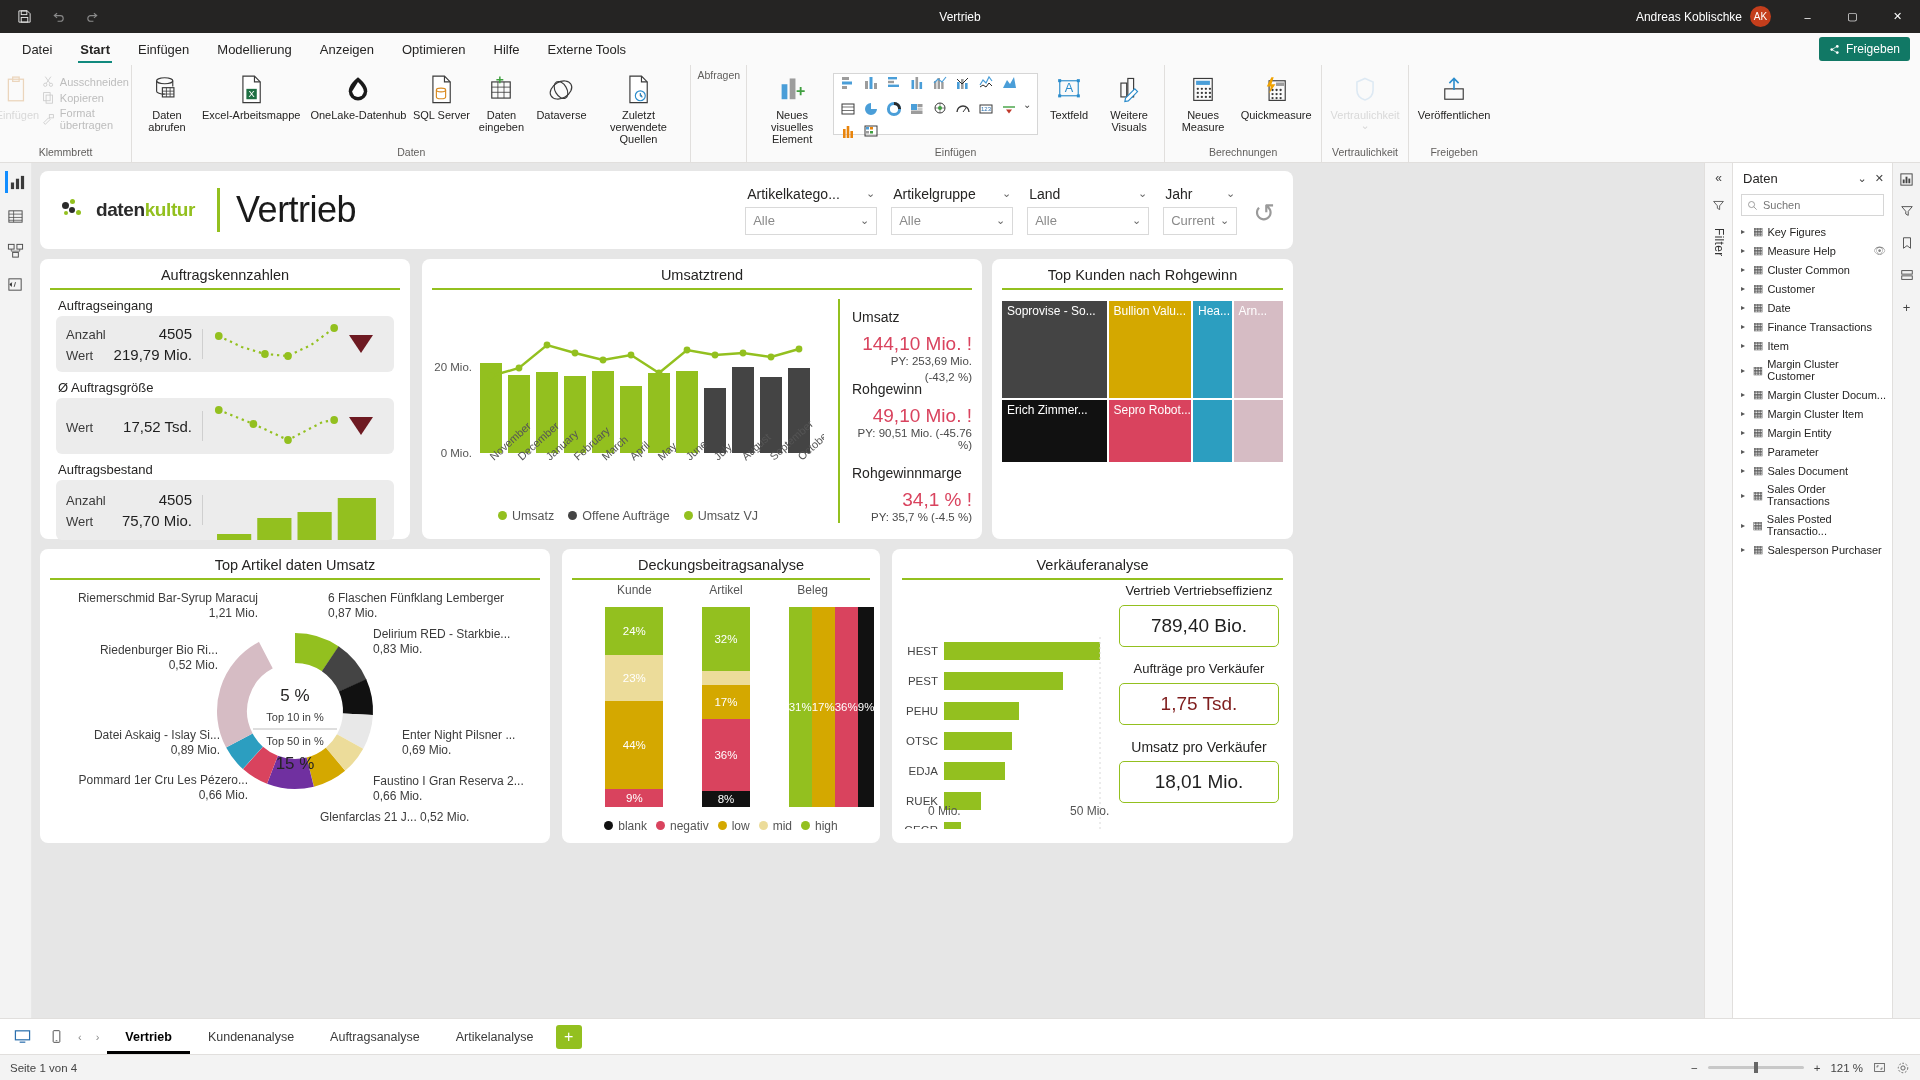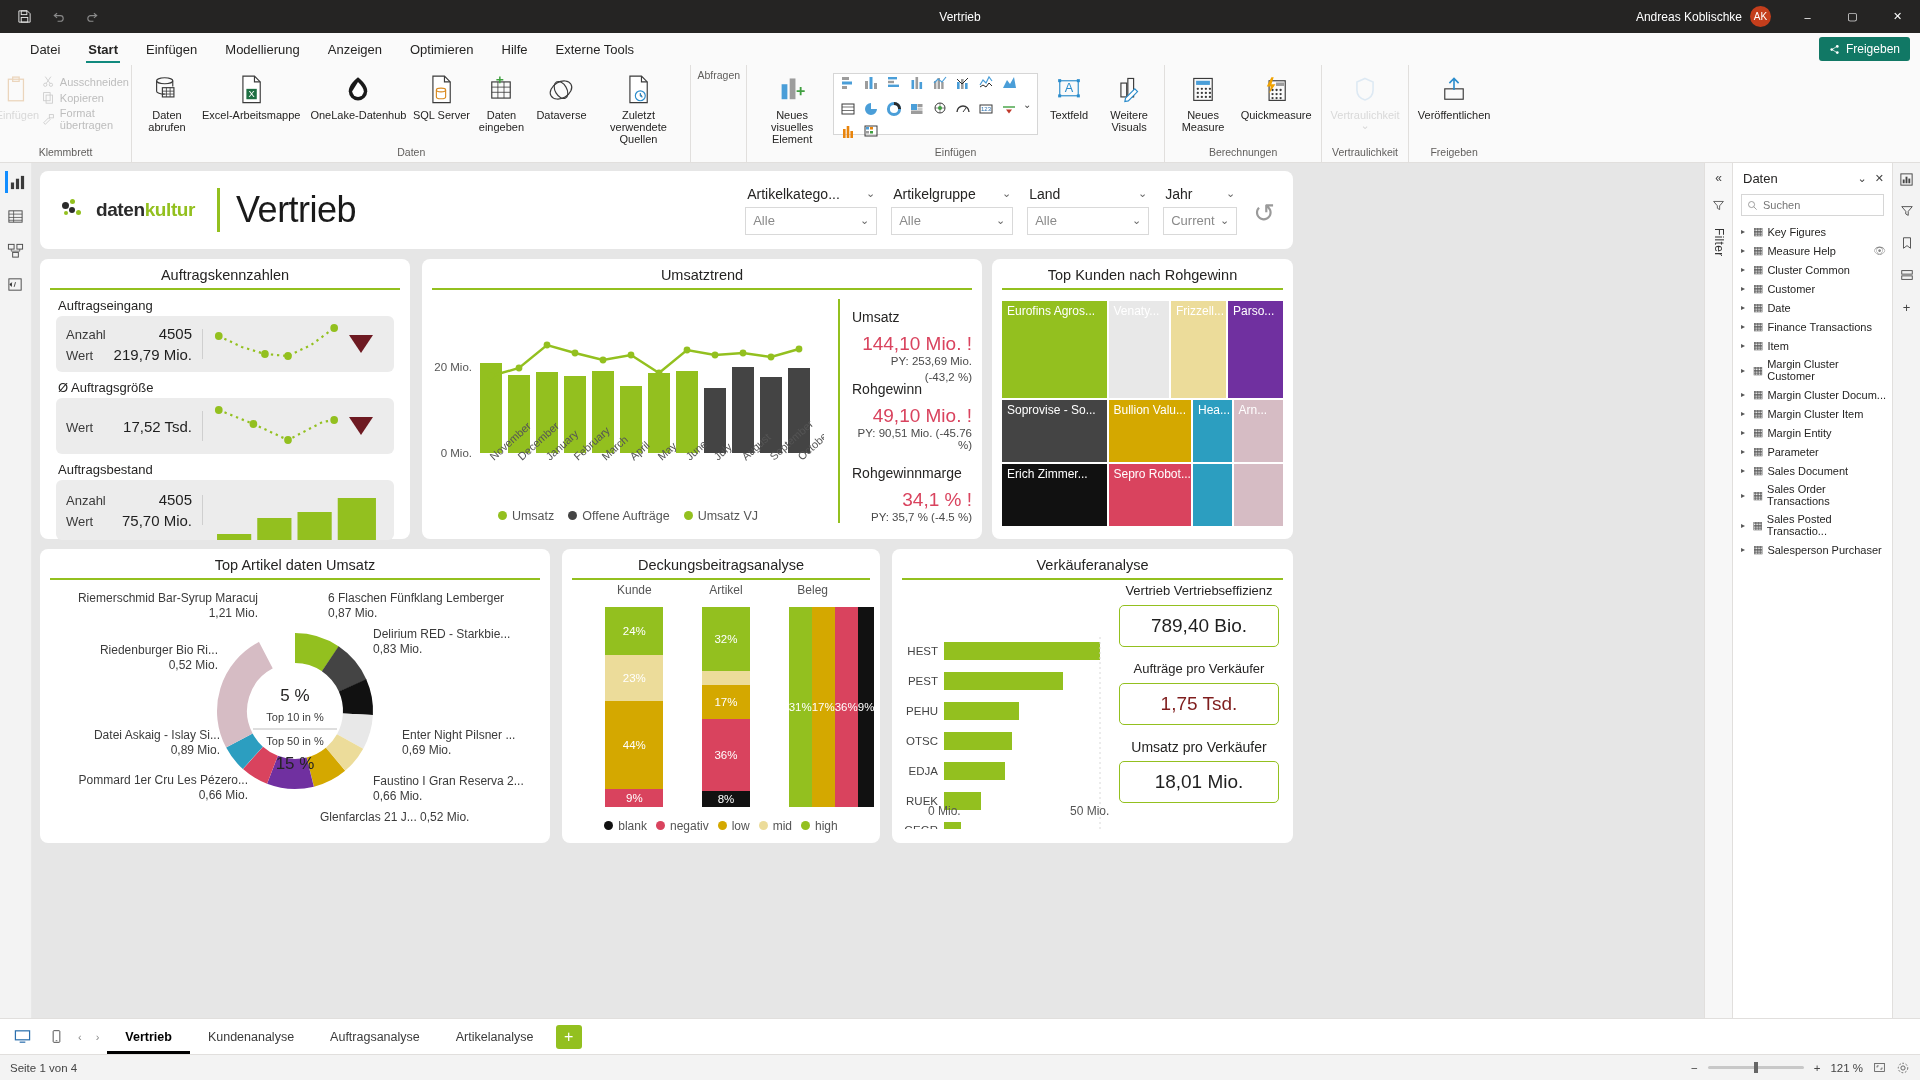--- a/index.html
+++ b/index.html
@@ -25,21 +25,21 @@
   .tb-right { margin-left: auto; display: flex; align-items: center; gap: 0; padding-right: 0; z-index: 2; }
   .tb-user { font-size: 12px; color: #fff; margin-right: 8px; }
   .tb-avatar { width: 21px; height: 21px; border-radius: 50%; background: #c43e1c; color: #fff;
                font-size: 10px; display: flex; align-items: center; justify-content: center; margin-right: 14px; }
   .tb-win { width: 45px; height: 33px; display: flex; align-items: center; justify-content: center;
             font-size: 11px; color: #fff; cursor: pointer; }
 
   
   .ribbon-tabs {
     height: 32px; background: #fafafa; display: flex; align-items: stretch;
-    padding-left: 16px; border-bottom: none;
+    padding-left: 8px; border-bottom: none;
   }
   .rtab { padding: 0 14px; display: flex; align-items: center; font-size: 13px; color: #252423;
           cursor: pointer; position: relative; }
   .rtab.active { font-weight: bold; }
   .rtab.active::after { content: ""; position: absolute; left: 12px; right: 12px; bottom: 2px;
                         height: 2px; background: #118a7e; }
   .share-btn {
     margin-left: auto; margin-right: 10px; align-self: center;
     background: #117865; color: #fff; font-size: 12px; border-radius: 3px;
     padding: 5px 10px; display: flex; align-items: center; gap: 6px; cursor: pointer;
@@ -898,34 +898,20 @@
           <h4 style="margin-top:14px;">Rohgewinnmarge</h4>
           <div class="big">34,1 % !</div>
           <div class="sub">PY: 35,7 % (-4.5 %)</div>
         </div>
       </div>
 
       <div class="card" style="left:952px; top:88px; width:301px; height:280px;">
         <div class="card-title">Top Kunden nach Rohgewinn</div>
         <div class="card-rule"></div>
         <div class="tm">
-          <div class="tm-row" style="grid-template-columns: 38fr 22fr 20fr 20fr;">
-            <div class="tm-cell" style="background:#93c01f">
-                <span>Eurofins Agros...</span>
-              </div>
-            <div class="tm-cell" style="background:#e8e8e8">
-                <span style="color:#fff">Venaty...</span>
-              </div>
-            <div class="tm-cell" style="background:#ecdc9a">
-                <span>Frizzell...</span>
-              </div>
-            <div class="tm-cell" style="background:#7030a0">
-                <span>Parso...</span>
-              </div>
-          </div>
           <div class="tm-row" style="grid-template-columns: 38fr 30fr 14fr 18fr;">
             <div class="tm-cell" style="background:#444444">
                 <span>Soprovise - So...</span>
               </div>
             <div class="tm-cell" style="background:#d4a800">
                 <span>Bullion Valu...</span>
               </div>
             <div class="tm-cell" style="background:#2c9ec0">
                 <span>Hea...</span>
               </div>

